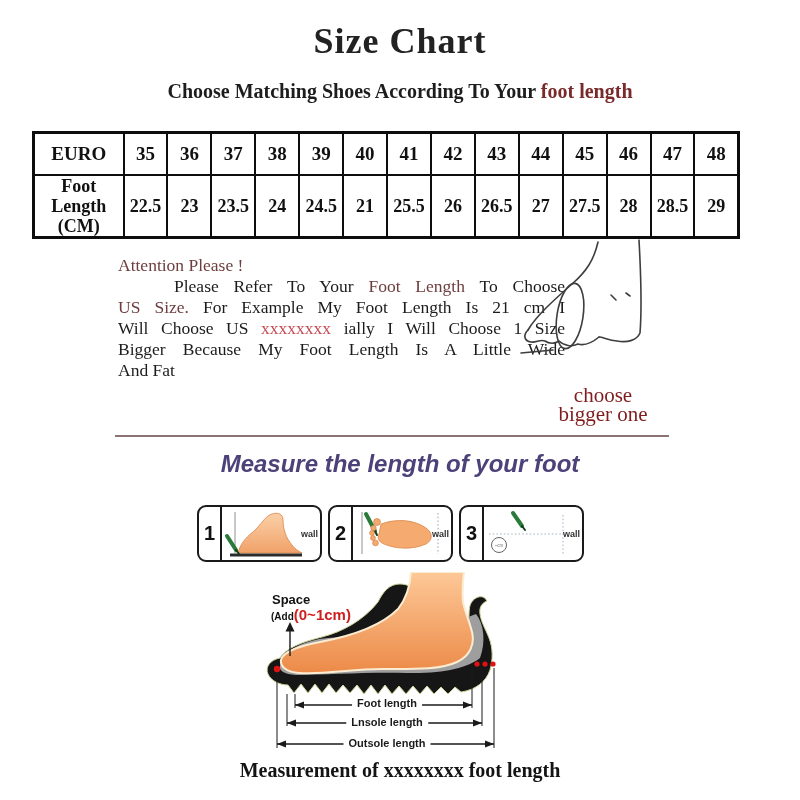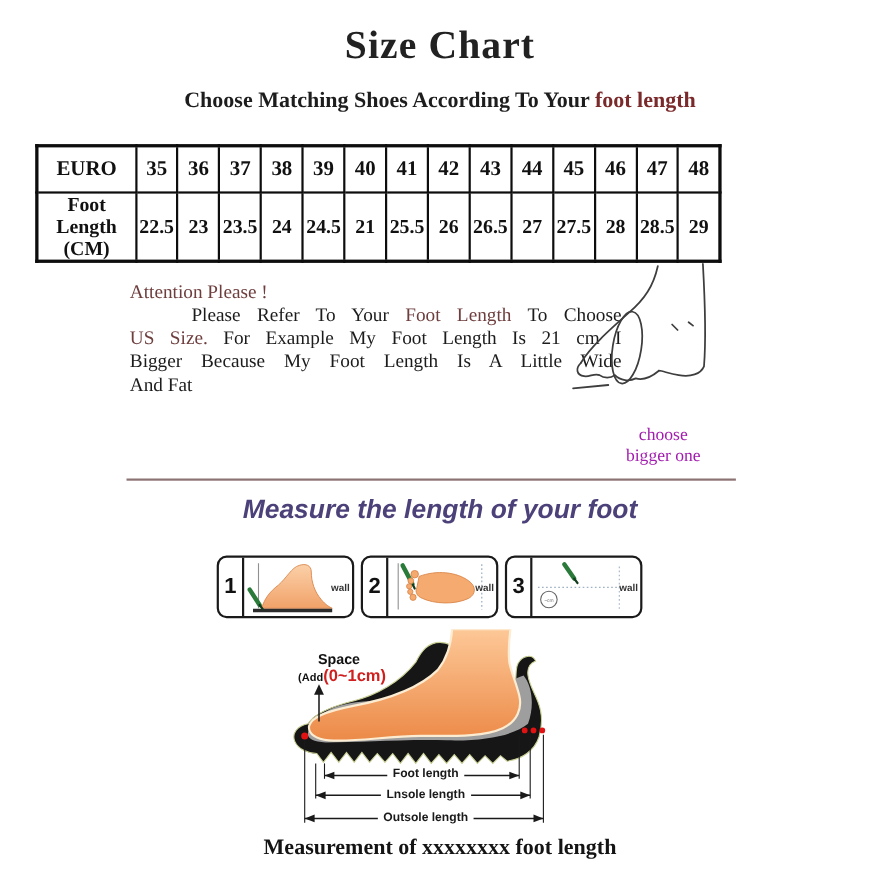--- a/index.html
+++ b/index.html
@@ -5,59 +5,59 @@
   html,body{margin:0;padding:0;background:#ffffff;}
   .page{position:relative;width:800px;height:800px;background:#ffffff;overflow:hidden;
         font-family:"Liberation Serif",serif;color:#1d1d1d;}
 
   .title{position:absolute;top:20px;left:0;right:0;text-align:center;
          font-size:36px;font-weight:bold;color:#222;letter-spacing:1px;}
   .subtitle{position:absolute;top:80px;left:0;right:0;text-align:center;
             font-size:20px;font-weight:bold;color:#1d1d1d;}
   .subtitle .hl{color:#7a2a2a;}
 
-  table.size-table{position:absolute;left:32px;top:131px;width:624px;
+  table.size-table{position:absolute;left:32px;top:131px;width:708px;
                    border-collapse:collapse;table-layout:fixed;
                    border:3px solid #0d0d0d;}
   table.size-table td{border:2px solid #0d0d0d;text-align:center;vertical-align:middle;
                       font-weight:bold;font-size:18px;color:#111;padding:0;}
   table.size-table tr.r1 td{height:40px;font-size:19px;}
   table.size-table tr.r2 td{height:59px;}
   td.row-head{font-size:17px;line-height:1.12;}
 
   .attention{position:absolute;left:118px;top:255px;width:447px;
              font-size:17.5px;line-height:21px;color:#1c1c1c;}
   .att-heading{color:#6e3d3d;}
   .att-line.just{text-align:justify;text-align-last:justify;text-justify:inter-word;}
   .att-line.indent{padding-left:56px;}
   .maroon{color:#6e3d3d;}
   .xred{color:#c64a52;}
 
   .sketch-svg{position:absolute;left:520px;top:236px;width:248px;height:140px;}
   .sketch-note{position:absolute;left:538px;top:386px;width:130px;text-align:center;
-               font-size:16px;line-height:19px;color:#a21caf;}
+               font-size:21px;line-height:19px;color:#7f1d1d;}
   .divider{position:absolute;left:115px;top:435px;width:554px;height:2px;background:#8c7373;}
 
   .measure-heading{position:absolute;top:450px;left:0;right:0;text-align:center;
                    font-family:Liberation Sans, sans-serif;font-style:italic;font-weight:bold;
                    font-size:24px;color:#4d4179;}
 
   .steps{position:absolute;left:197px;top:505px;display:flex;gap:6px;}
   .panel{position:relative;width:121px;height:53px;border:2px solid #1a1a1a;
          border-radius:9px;background:#fff;}
   .panel-num{position:absolute;left:0;top:0;bottom:0;width:21px;border-right:2px solid #1a1a1a;
              display:flex;align-items:center;justify-content:center;
              font-family:"Liberation Sans",sans-serif;font-weight:bold;font-size:20px;color:#111;}
   .panel-art{position:absolute;left:23px;top:0;width:98px;height:53px;}
   .wall-label{position:absolute;right:2px;top:50%;transform:translateY(-50%);
               font-family:"Liberation Sans",sans-serif;font-weight:bold;font-size:9px;color:#333;}
 
   .big-svg{position:absolute;left:230px;top:572px;width:285px;height:178px;}
   .space-word{position:absolute;left:272px;top:592px;font-family:"Liberation Sans",sans-serif;
-              font-weight:bold;font-size:13px;color:#111;margin-left:17px;}
+              font-weight:bold;font-size:13px;color:#111;}
   .space-add{position:absolute;left:261px;top:606px;font-family:"Liberation Sans",sans-serif;
              white-space:nowrap;}
   .space-add .pfx{font-size:10px;font-weight:bold;color:#111;padding-left:10px;}
   .space-add .rng{font-size:15px;font-weight:bold;color:#cf1f1f;margin-top:40px;}
   .arrow-label{position:absolute;left:387px;transform:translateX(-50%);background:#ffffff;
                padding:0 5px;font-family:"Liberation Sans",sans-serif;font-weight:bold;
                font-size:11px;color:#1a1a1a;white-space:nowrap;}
   .al-0{top:697px;} .al-1{top:716px;} .al-2{top:737px;}
 
   .caption{position:absolute;top:759px;left:0;right:0;text-align:center;
@@ -133,20 +133,21 @@
           <td>29</td>
         </tr>
       </tbody>
   </table>
 
   <div class="attention">
     <div class="att-heading">Attention Please !</div>
     <div>
         <div class="att-line just indent"><span>Please Refer To Your </span><span class="maroon">Foot Length</span><span> To Choose</span></div>
         <div class="att-line just"><span class="maroon">US Size.</span><span> For Example My Foot Length Is 21 cm I</span></div>
+        <div class="att-line just"><span>Will Choose US </span><span class="xred">xxxxxxxx</span><span> ially I Will Choose 1 Size</span></div>
         <div class="att-line just"><span>Bigger Because My Foot Length Is A Little Wide</span></div>
         <div class="att-line"><span>And Fat</span></div>
       </div>
   </div>
 
   <svg class="sketch-svg" viewBox="0 0 248 140">
     <g fill="none" stroke="#3e3e3e" stroke-width="1.6" stroke-linecap="round">
       <path d="M 78,6 C 74,24 66,36 52,48 C 34,64 16,80 8,94"></path>
       <path d="M 119,4 C 121,40 122,72 120,97 C 117,104 108,107 97,105 C 88,104 83,101 79,101"></path>
       <path d="M 8,94 C 3,99 4,105 11,106 C 16,107 20,103 25,105 C 29,108 35,108 39,105 C 44,110 52,111 58,108 C 65,110 73,106 79,101"></path>

